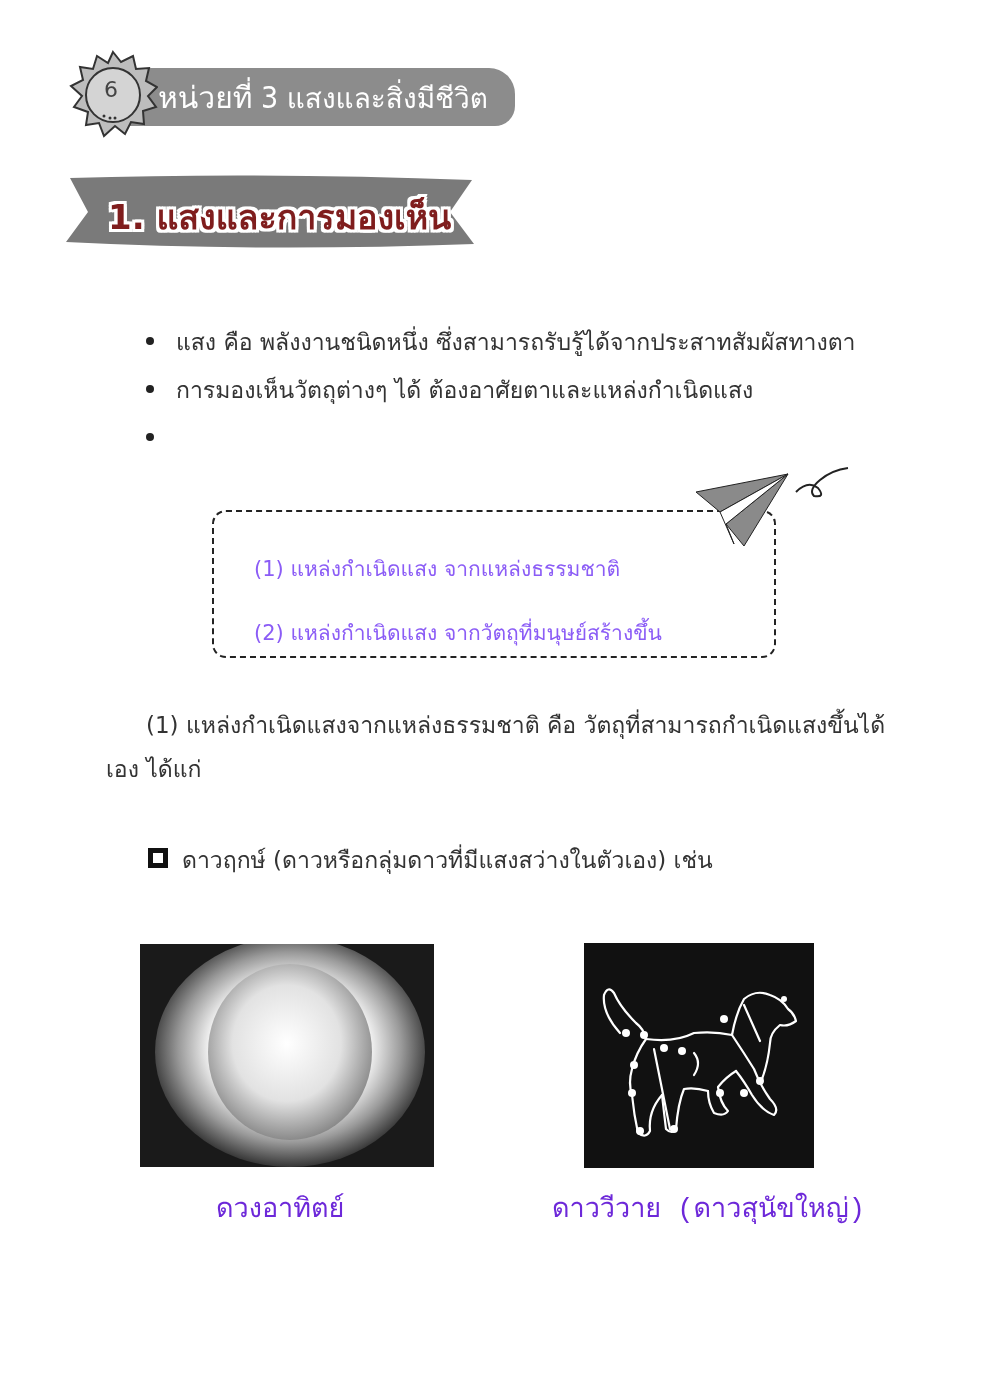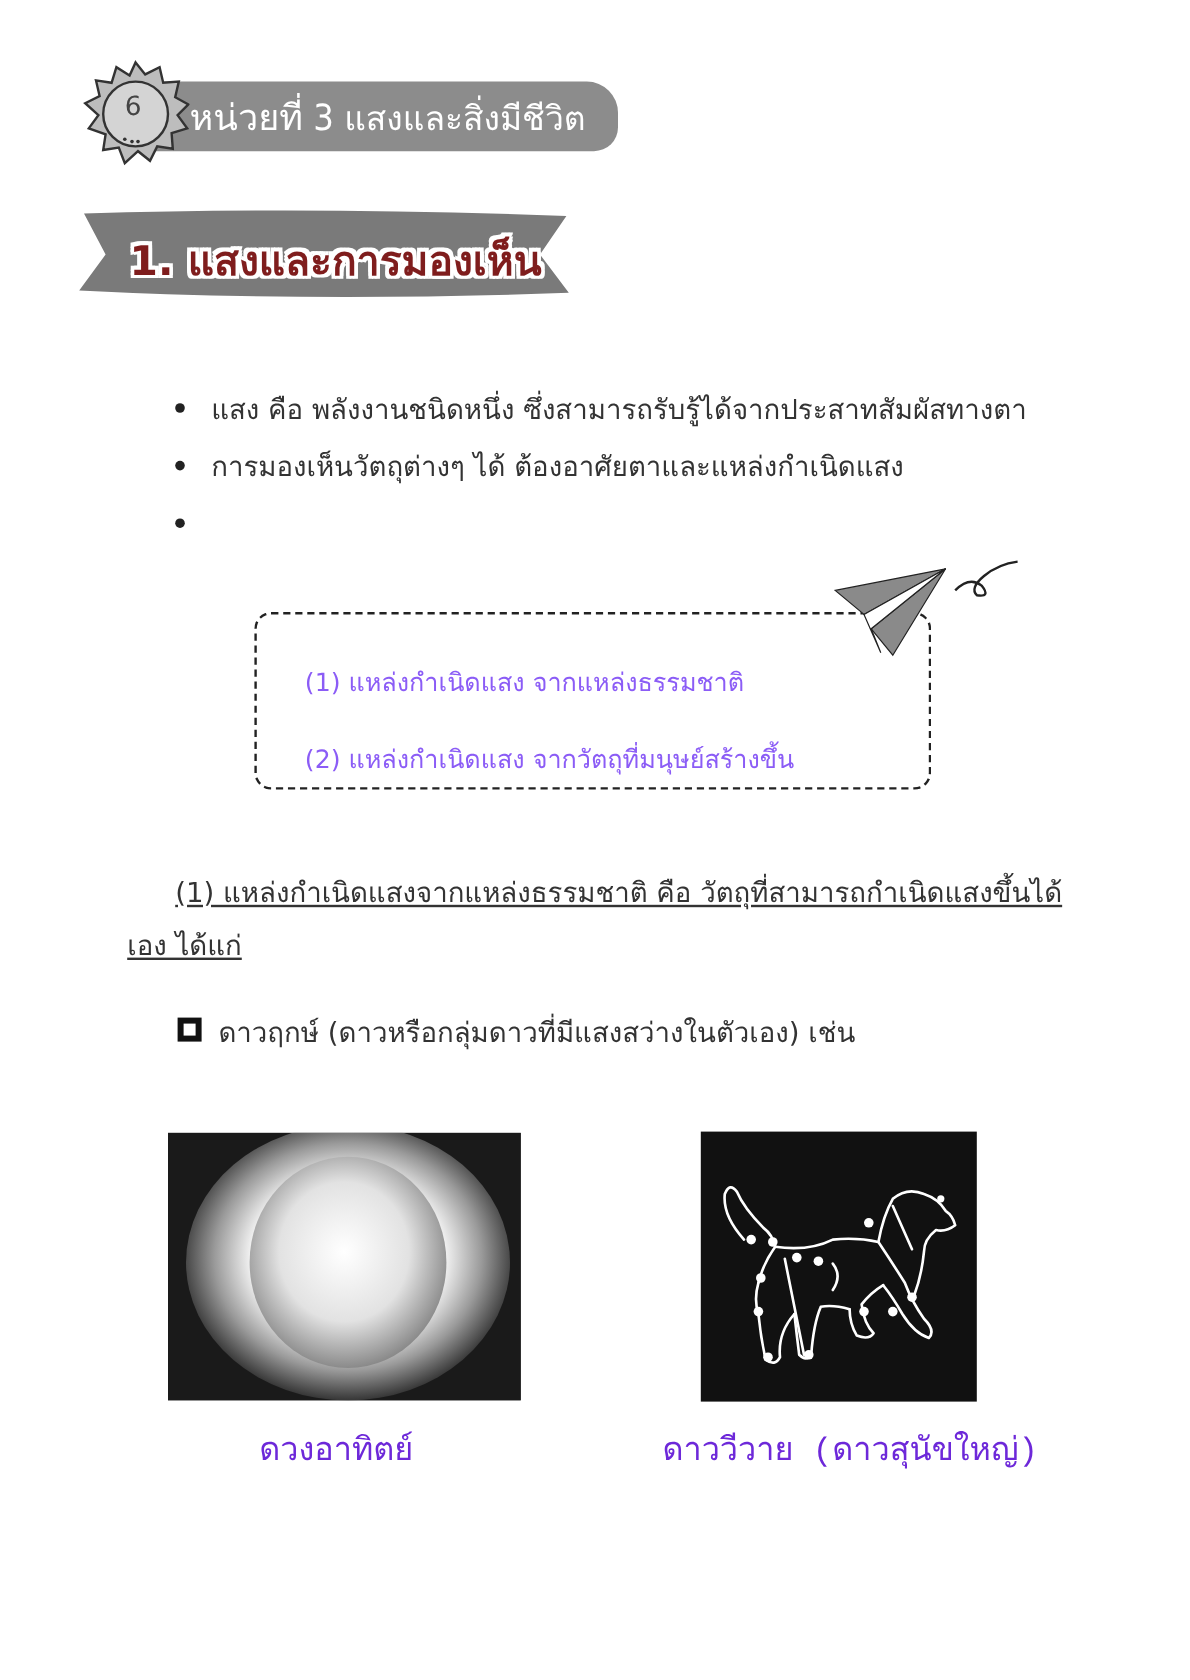--- a/index.html
+++ b/index.html
@@ -50,23 +50,22 @@
     left:212px; top:510px; width:564px; height:148px;
     border:2.5px dashed #222; border-radius:14px; box-sizing:border-box;
   }
   .source-item {
     left:254px; font-size:21px; white-space:nowrap; color:#8b5cf6;
   }
 
   .paper-plane { left:690px; top:462px; width:160px; height:90px; }
 
   .para {
-    left:106px; top:723px; width:790px; font-size:23px; line-height:44px; color:#333;
+    left:106px; top:703px; width:790px; font-size:23px; line-height:44px; color:#333;
     text-indent:40px;
-    text-decoration:underline;
   }
 
   .sq-bullet {
     left:148px; top:848px; width:20px; height:20px; box-sizing:border-box;
     border:5px solid #111; background:#fff;
   }
   .star-line { left:182px; top:842px; font-size:23px; white-space:nowrap; color:#333;text-align:right; }
 
   .sun-img {
     left:140px; top:944px; width:294px; height:223px; background:#1a1a1a; overflow:hidden;

